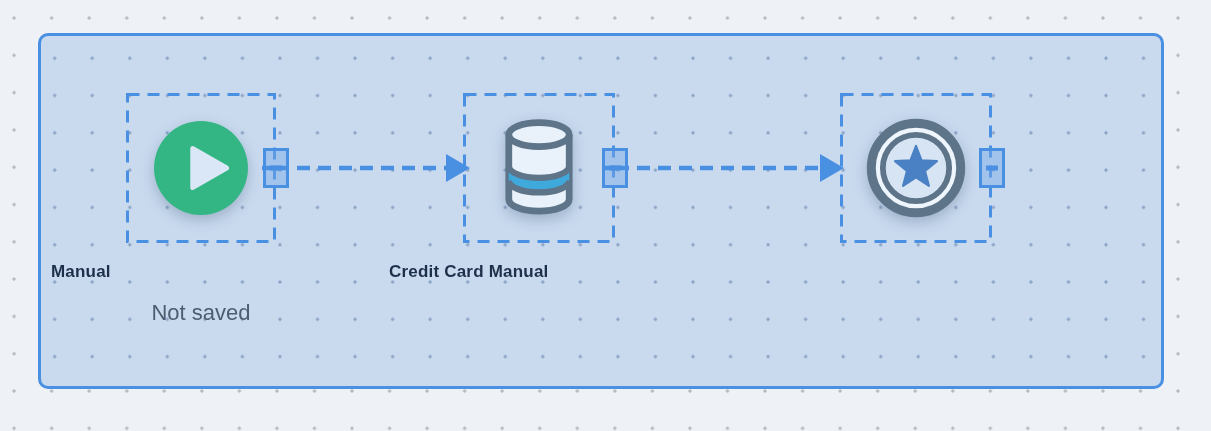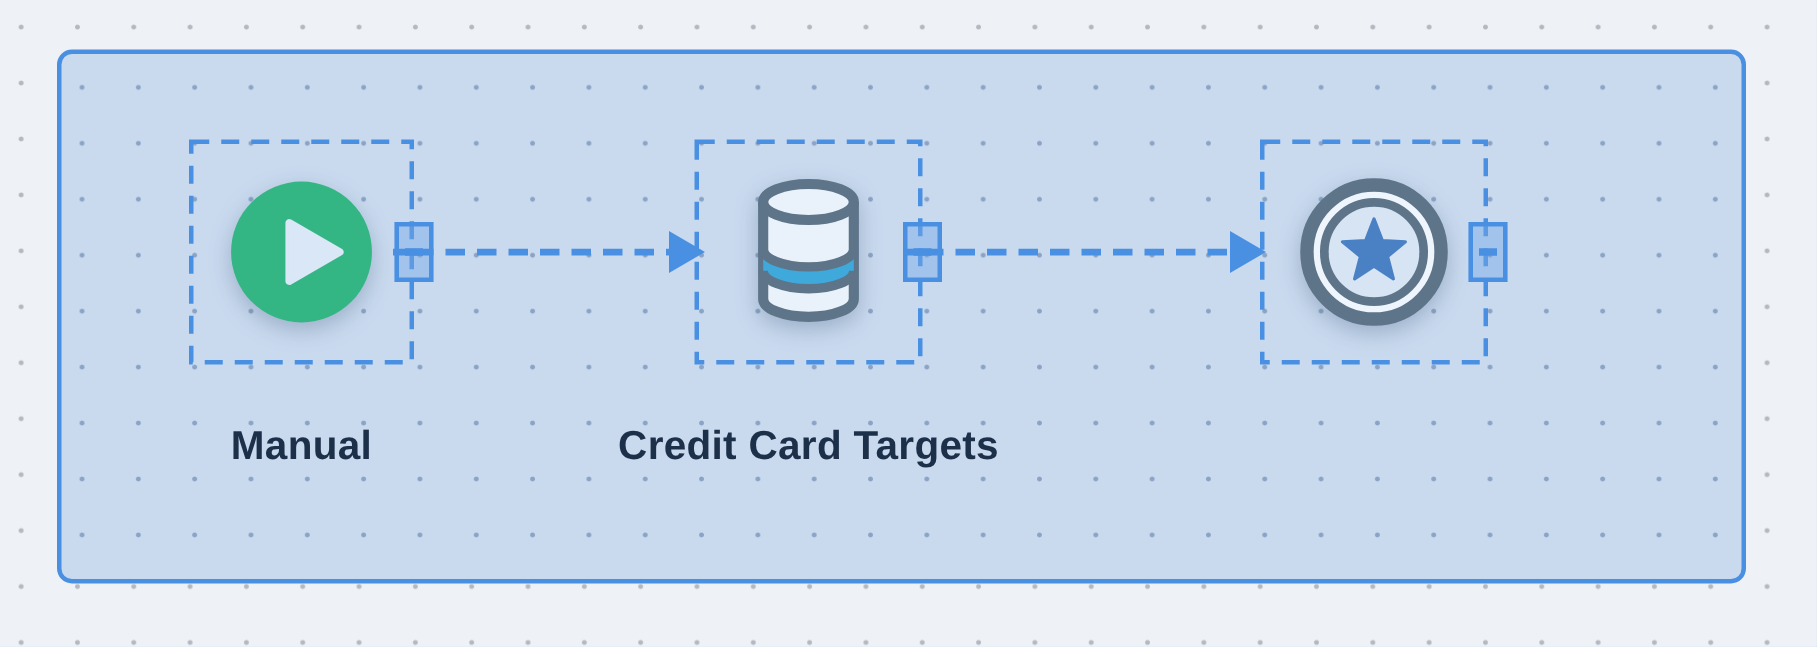--- a/index.html
+++ b/index.html
@@ -77,23 +77,22 @@
   
   .edges {
     position: absolute;
     left: 0; top: 0; width: 1211px; height: 431px;
     pointer-events: none;
   }
 
   
   .node-label {
     position: absolute;
-    top: 282px;
-    text-align: center;
-    font-size: 27px;
+    top: 262px;
+    font-size: 17px;
     font-weight: 700;
     color: #1d3049;
     letter-spacing: 0.2px;
     white-space: nowrap;
   }
   .node-label.l1 { left: 51px;  width: 300px; }
   .node-label.l2 { left: 389px; width: 300px; }
   .node-label.l3 { left: 741px; width: 350px; }
 
   .node-sublabel {
@@ -170,15 +169,16 @@
       <polygon points="470,168 446,154 446,182" fill="#4a90e2"></polygon>
     </g>
     <g>
       <line x1="602" y1="168" x2="629" y2="168" stroke="#4a90e2" stroke-width="4.5"></line>
       <line x1="637" y1="168" x2="820" y2="168" stroke="#4a90e2" stroke-width="4.5" stroke-dasharray="13 8"></line>
       <polygon points="844,168 820,154 820,182" fill="#4a90e2"></polygon>
     </g>
   </svg>
 
   <div class="node-label l1">Manual</div>
-  <div class="node-label l2">Credit Card Targets</div>
+  <div class="node-sublabel">Not saved</div>
+  <div class="node-label l2">Credit Card Manual</div>
 
 </div>
 
 </body></html>

